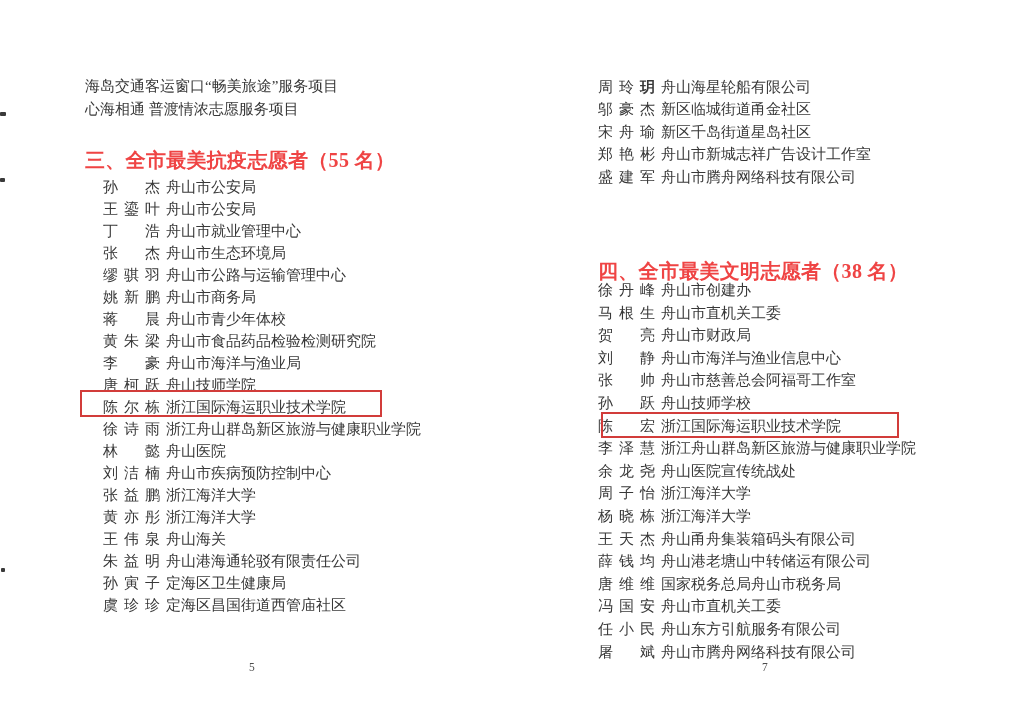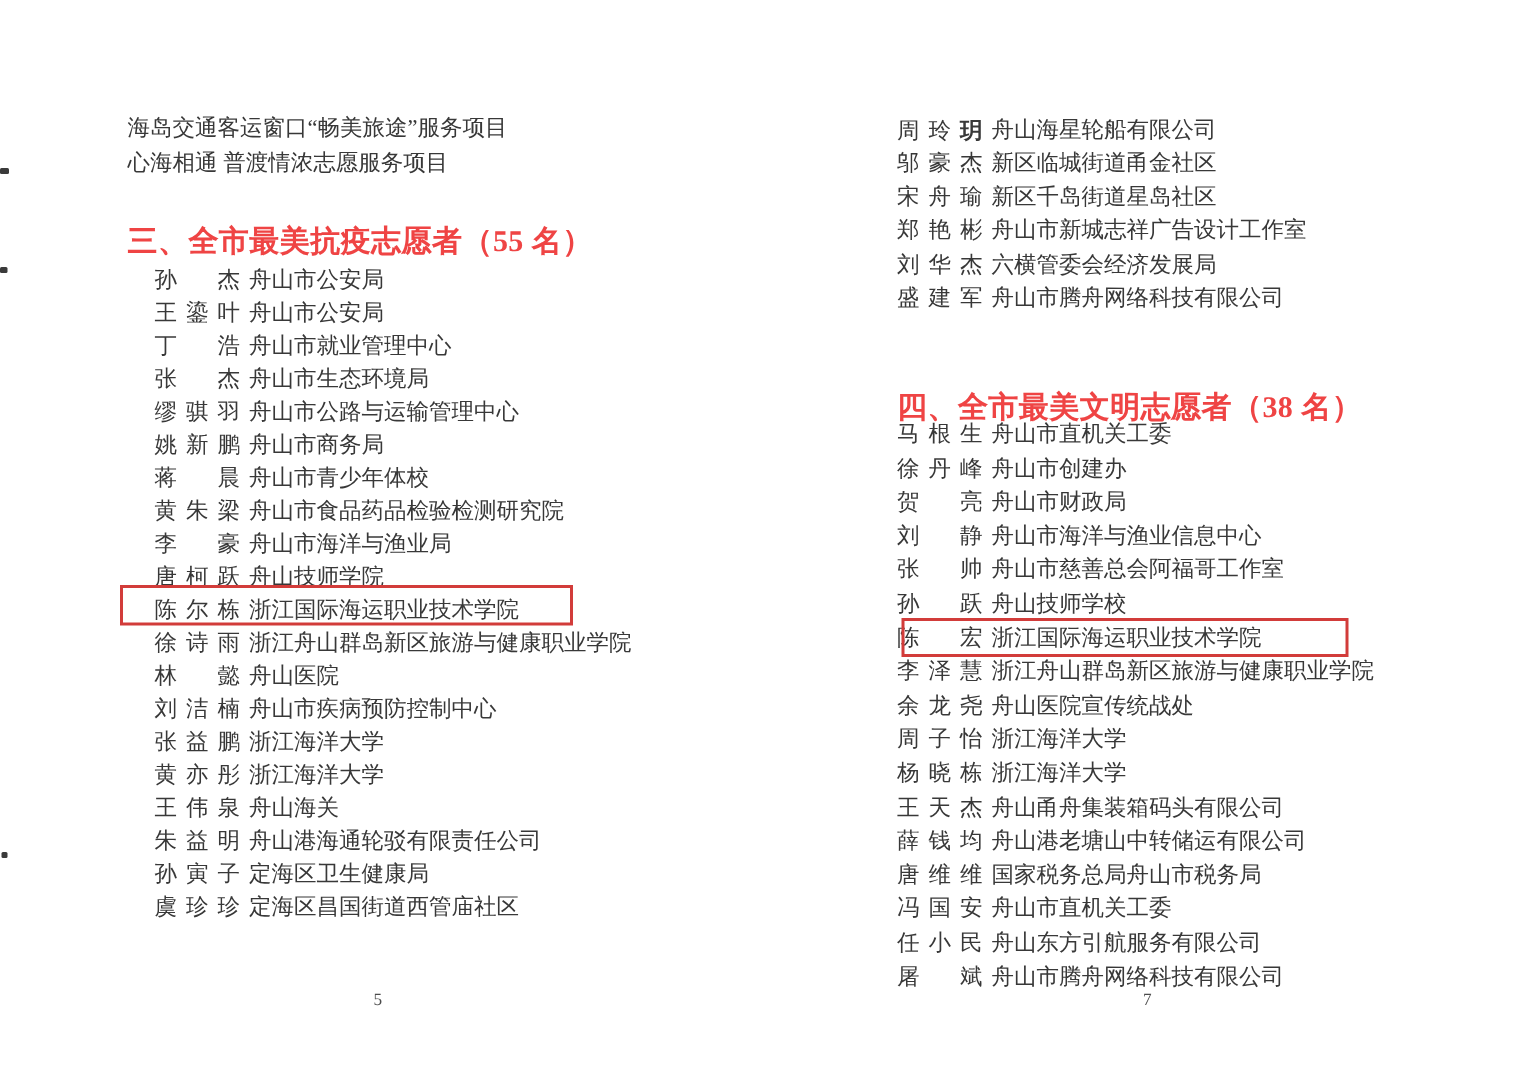--- a/index.html
+++ b/index.html
@@ -91,26 +91,25 @@
     <div class="row"><span class="nm">虞珍珍</span><span class="org">定海区昌国街道西管庙社区</span></div>
   </div>
 
 <div class="abs heading" id="right-heading">四、全市最美文明志愿者（38 名）</div>
 
 <div class="abs" id="right-rows-top">
     <div class="row"><span class="nm">周玲<b>玥</b></span><span class="org">舟山海星轮船有限公司</span></div>
     <div class="row"><span class="nm">邬豪杰</span><span class="org">新区临城街道甬金社区</span></div>
     <div class="row"><span class="nm">宋舟瑜</span><span class="org">新区千岛街道星岛社区</span></div>
     <div class="row"><span class="nm">郑艳彬</span><span class="org">舟山市新城志祥广告设计工作室</span></div>
-    <div class="row"><span class="nm">刘华杰</span><span class="org">六横管委会经济发展局</span></div>
     <div class="row"><span class="nm">盛建军</span><span class="org">舟山市腾舟网络科技有限公司</span></div>
   </div>
 <div class="abs" id="right-rows-main">
+    <div class="row"><span class="nm">徐丹峰</span><span class="org">舟山市创建办</span></div>
     <div class="row"><span class="nm">马根生</span><span class="org">舟山市直机关工委</span></div>
-    <div class="row"><span class="nm">徐丹峰</span><span class="org">舟山市创建办</span></div>
     <div class="row"><span class="nm">贺　亮</span><span class="org">舟山市财政局</span></div>
     <div class="row"><span class="nm">刘　静</span><span class="org">舟山市海洋与渔业信息中心</span></div>
     <div class="row"><span class="nm">张　帅</span><span class="org">舟山市慈善总会阿福哥工作室</span></div>
     <div class="row"><span class="nm">孙　跃</span><span class="org">舟山技师学校</span></div>
     <div class="row"><span class="nm">陈　宏</span><span class="org">浙江国际海运职业技术学院</span></div>
     <div class="row"><span class="nm">李泽慧</span><span class="org">浙江舟山群岛新区旅游与健康职业学院</span></div>
     <div class="row"><span class="nm">余龙尧</span><span class="org">舟山医院宣传统战处</span></div>
     <div class="row"><span class="nm">周子怡</span><span class="org">浙江海洋大学</span></div>
     <div class="row"><span class="nm">杨晓栋</span><span class="org">浙江海洋大学</span></div>
     <div class="row"><span class="nm">王天杰</span><span class="org">舟山甬舟集装箱码头有限公司</span></div>

